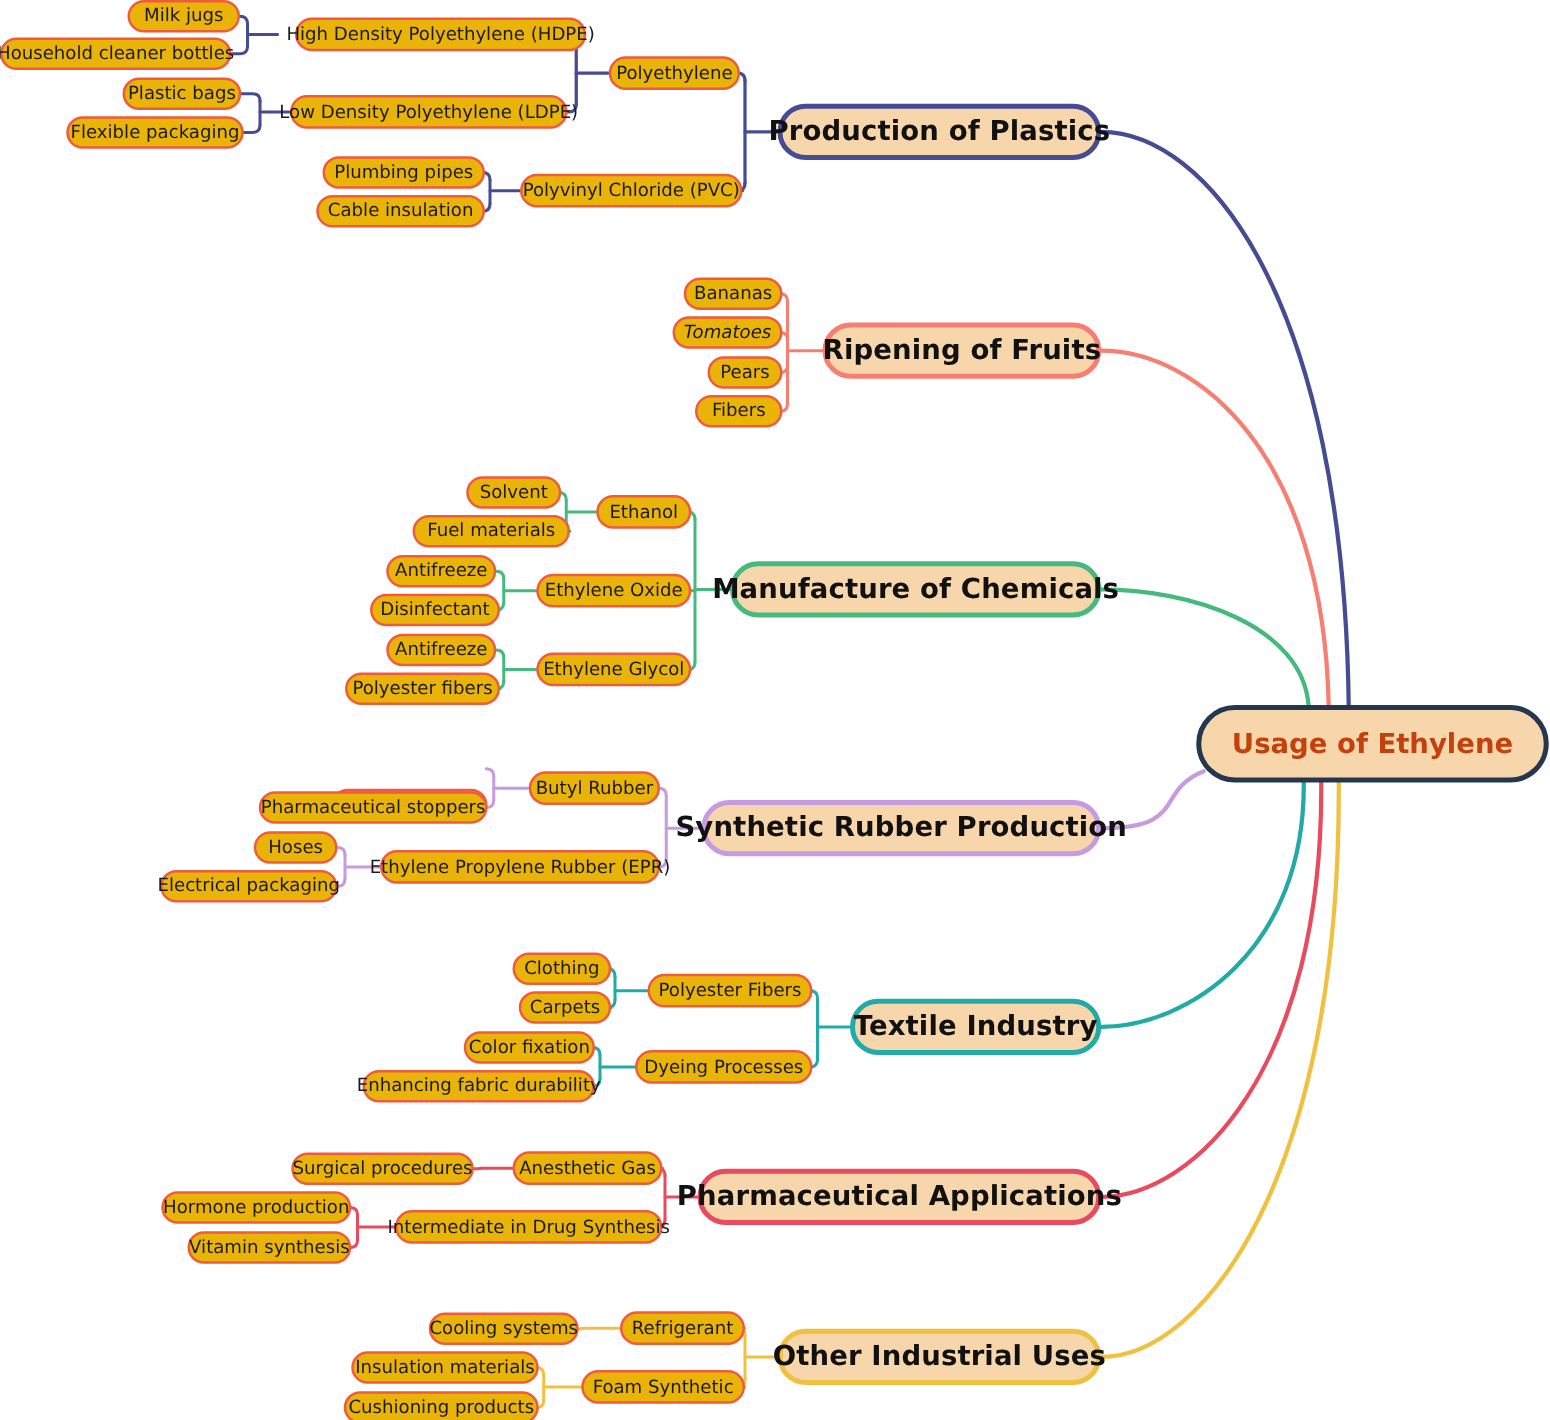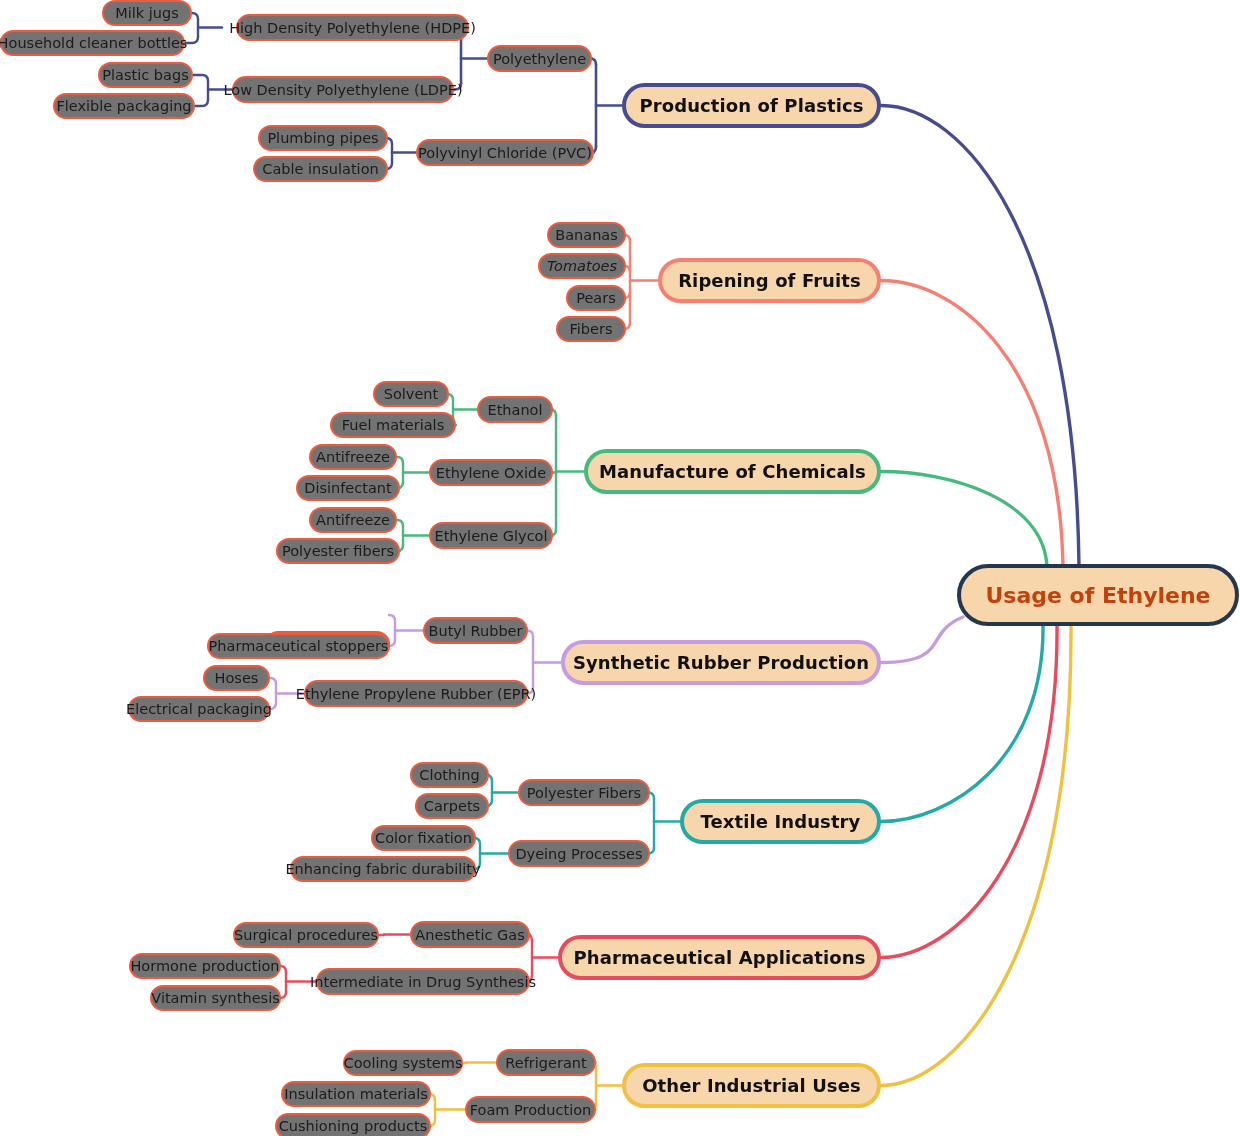--- a/index.html
+++ b/index.html
@@ -20,21 +20,21 @@
     width:1240px;height:1136px;
     pointer-events:none;
   }
   .node{
     position:absolute;
     box-sizing:border-box;
     display:flex;
     align-items:center;
     justify-content:center;
     white-space:nowrap;
-    background:#737373;
+    background:#eab308;
     border-radius:999px;
     z-index:3;
   }
   
   .leaf, .mid{
     border:2px solid #EE5B3E;
     color:#1b1b1b;
     font-size:14.5px;
     font-weight:400;
     height:26px;
@@ -43,21 +43,21 @@
   .mid{
     font-size:14.5px;
     height:27px;
   }
   
   .branch{
     background:#F7D6AC;
     border:4px solid #444;
     color:#111111;
     font-weight:bold;
-    font-size:18px;
+    font-size:22px;
     height:45px;
     padding:0 16px;
     letter-spacing:.1px;
   }
   
   .root{
     background:#F7D6AC;
     border:4px solid #25374F;
     color:#c2410c;
     font-weight:bold;
@@ -210,18 +210,18 @@
       <div class="node leaf" style="left: 410px; top: 762px; width: 79px; height: 26px;">Clothing</div>
       <div class="node leaf" style="left: 415px; top: 793px; width: 74px; height: 26px;">Carpets</div>
       <div class="node leaf" style="left: 371px; top: 825px; width: 105px; height: 26px;">Color fixation</div>
       <div class="node leaf" style="left: 290px; top: 856px; width: 186px; height: 26px;">Enhancing fabric durability</div>
       <div class="node mid" style="left: 410px; top: 921px; width: 120px; height: 27px;">Anesthetic Gas</div>
       <div class="node mid" style="left: 316px; top: 968px; width: 214px; height: 27px;">Intermediate in Drug Synthesis</div>
       <div class="node leaf" style="left: 233px; top: 922px; width: 146px; height: 26px;">Surgical procedures</div>
       <div class="node leaf" style="left: 129px; top: 953px; width: 152px; height: 26px;">Hormone production</div>
       <div class="node leaf" style="left: 150px; top: 985px; width: 131px; height: 26px;">Vitamin synthesis</div>
       <div class="node mid" style="left: 496px; top: 1049px; width: 100px; height: 27px;">Refrigerant</div>
-      <div class="node mid" style="left: 465px; top: 1096px; width: 131px; height: 27px;">Foam Production</div>
+      <div class="node mid" style="left: 465px; top: 1096px; width: 131px; height: 27px;">Foam Synthetic</div>
       <div class="node leaf" style="left: 343px; top: 1050px; width: 120px; height: 26px;">Cooling systems</div>
       <div class="node leaf" style="left: 281px; top: 1081px; width: 150px; height: 26px;">Insulation materials</div>
       <div class="node leaf" style="left: 275px; top: 1113px; width: 156px; height: 26px;">Cushioning products</div>
     </div>
 </div>
 
 </body></html>

